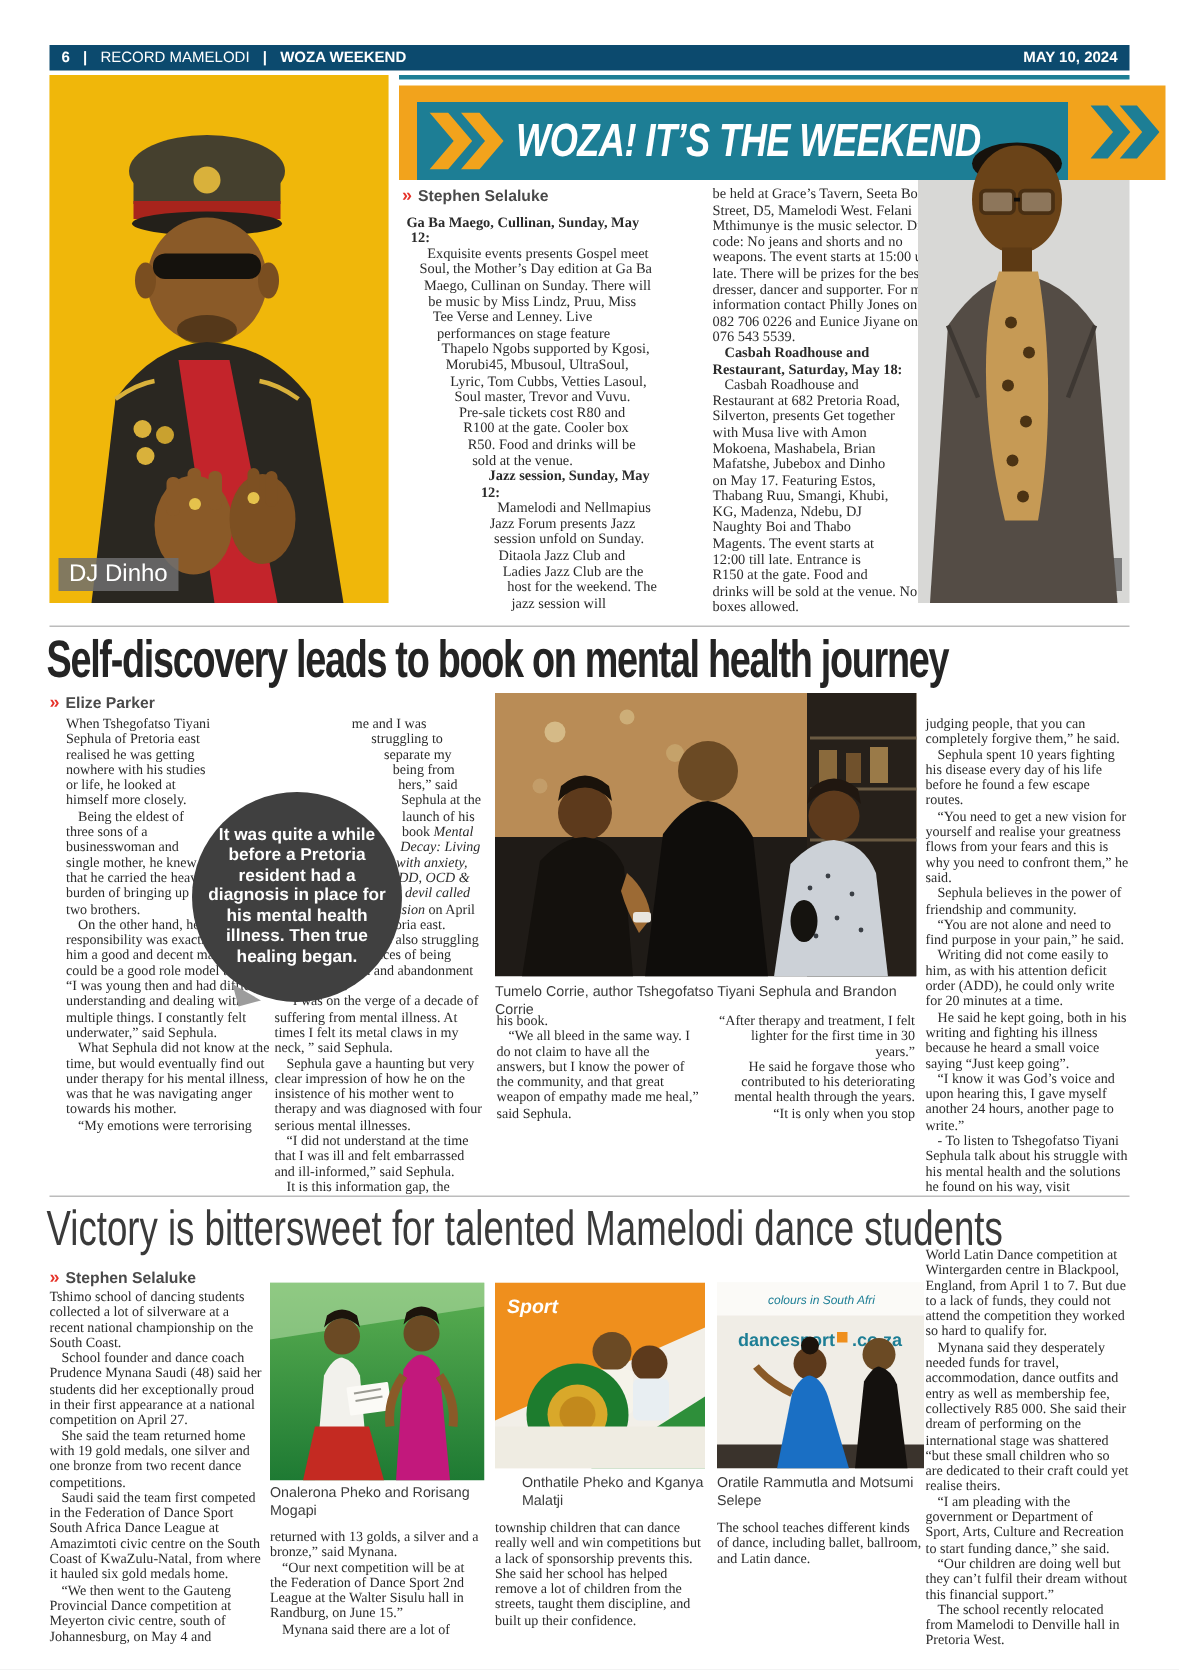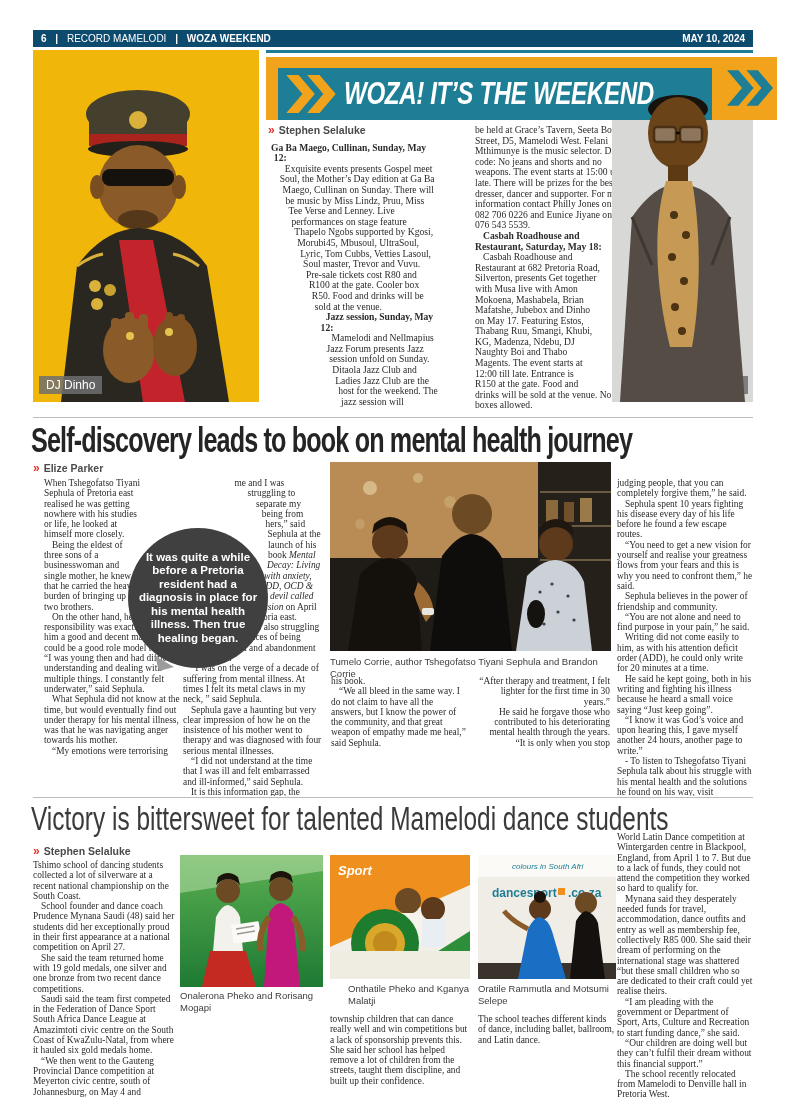--- a/index.html
+++ b/index.html
@@ -7,21 +7,21 @@
         font-family:"Liberation Serif",serif;color:#2b2b2b;margin:0 auto;}
   
   .topbar{position:absolute;left:33px;top:30px;width:720px;height:17px;background:#0c4a6e;
           color:#fff;font-family:"Liberation Sans",sans-serif;font-size:10px;font-weight:bold;
           display:flex;align-items:center;justify-content:space-between;padding:0 8px;box-sizing:border-box;}
   .tb-left span{margin-right:6px;}
   .tb-pub{font-weight:normal;}
   
   .photo-dj{position:absolute;left:33px;top:50px;width:226px;height:352px;background:#f0b70a;overflow:hidden;}
   .photo-label{position:absolute;background:rgba(110,110,110,.85);color:#fff;
-               font-family:"Liberation Sans",sans-serif;font-size:12px;padding:2px 7px;z-index:6;}
+               font-family:"Liberation Sans",sans-serif;font-size:16px;padding:2px 7px;z-index:6;}
   .dj-label{left:6px;bottom:8px;}
   .teal-topline{position:absolute;left:266px;top:50px;width:487px;height:3px;background:#1d7e95;}
   .orange-strip{position:absolute;left:266px;top:57px;width:487px;height:63px;background:#f2a31c;z-index:1;padding-left:24px;}
   .teal-bar{position:absolute;left:12px;top:11px;width:434px;height:52px;background:#1d7e95;
             display:flex;align-items:center;overflow:visible;}
   .banner-title{color:#fff;font-family:"Liberation Sans",sans-serif;font-weight:bold;font-style:italic;
                 font-size:31px;white-space:nowrap;transform:scaleX(.78);transform-origin:left center;
                 letter-spacing:-.5px;margin-left:8px;}
   .chevrons-left{margin-left:8px;flex:0 0 auto;}
   .chevrons-right{position:absolute;right:4px;top:13px;}
@@ -310,20 +310,25 @@
       <line x1="56" y1="74" x2="74" y2="71" stroke="#9a9a92" stroke-width="1.5"></line>
       <line x1="57" y1="79" x2="75" y2="76" stroke="#9a9a92" stroke-width="1.5"></line>
       <circle cx="101" cy="34" r="12" fill="#6b4a24"></circle>
       <path d="M89,28 Q101,16 113,28 L111,20 Q101,12 91,20 Z" fill="#1c140c"></path>
       <path d="M84,132 L89,58 Q95,48 101,48 Q109,50 113,58 L120,132 Z" fill="#c2187c"></path>
       <path d="M89,62 Q78,78 80,96" stroke="#8a5a28" stroke-width="6" fill="none"></path>
       <path d="M113,62 Q124,78 122,96" stroke="#8a5a28" stroke-width="6" fill="none"></path>
     </svg>
   </div>
   <div class="caption cap-d1">Onalerona Pheko and Rorisang Mogapi</div>
+  <div class="dcol dcol2 art">
+    <p class="ni">returned with 13 golds, a silver and a bronze,” said Mynana.</p>
+    <p>“Our next competition will be at the Federation of Dance Sport 2nd League at the Walter Sisulu hall in Randburg, on June 15.”</p>
+    <p>Mynana said there are a lot of</p>
+  </div>
 
   <div class="photo-d2">
     <svg width="140" height="124" viewBox="0 0 140 124">
       <rect width="140" height="124" fill="#f2efe8"></rect>
       <polygon points="0,0 140,0 140,30 0,92" fill="#ef8f1d"></polygon>
       <polygon points="140,76 140,124 64,124" fill="#2e8f3a"></polygon>
       <circle cx="78" cy="46" r="13" fill="#6b4a24"></circle>
       <circle cx="103" cy="54" r="12" fill="#5d3a1c"></circle>
       <rect x="66" y="58" width="26" height="30" rx="4" fill="#f6f3ea"></rect>
       <rect x="92" y="64" width="24" height="28" rx="4" fill="#e8eef2"></rect>

